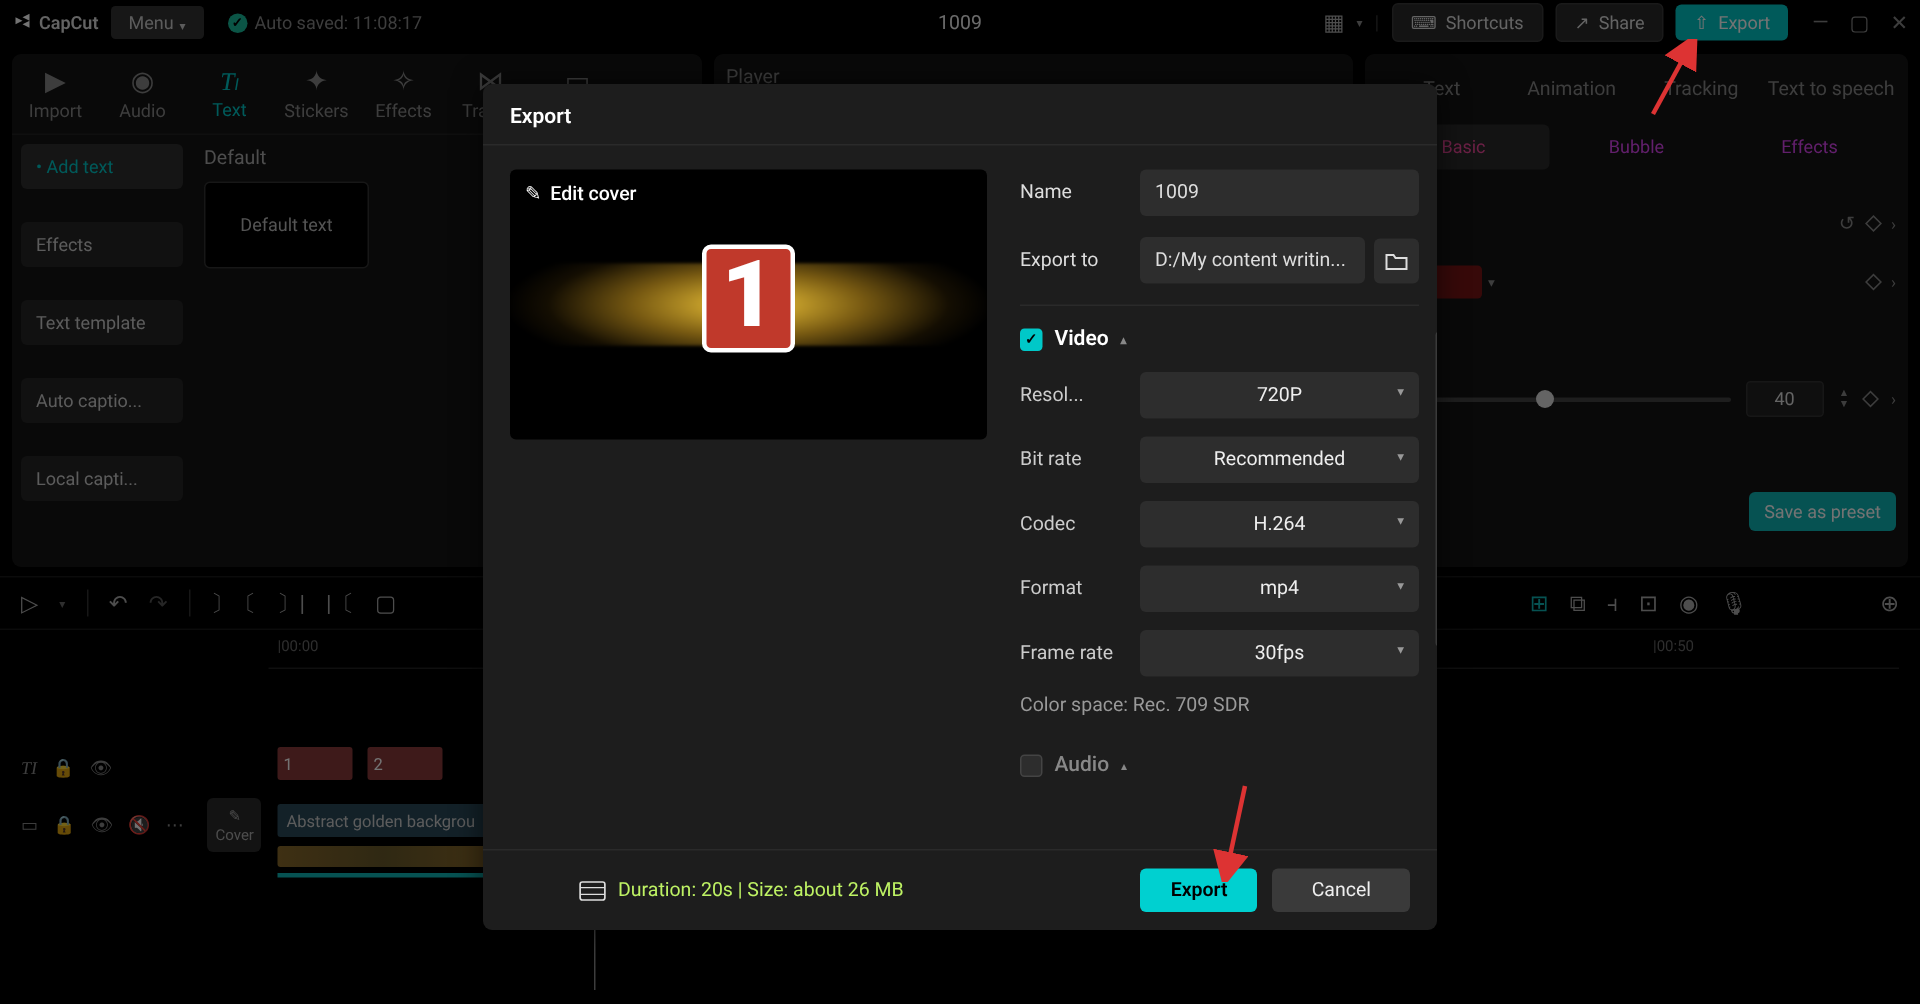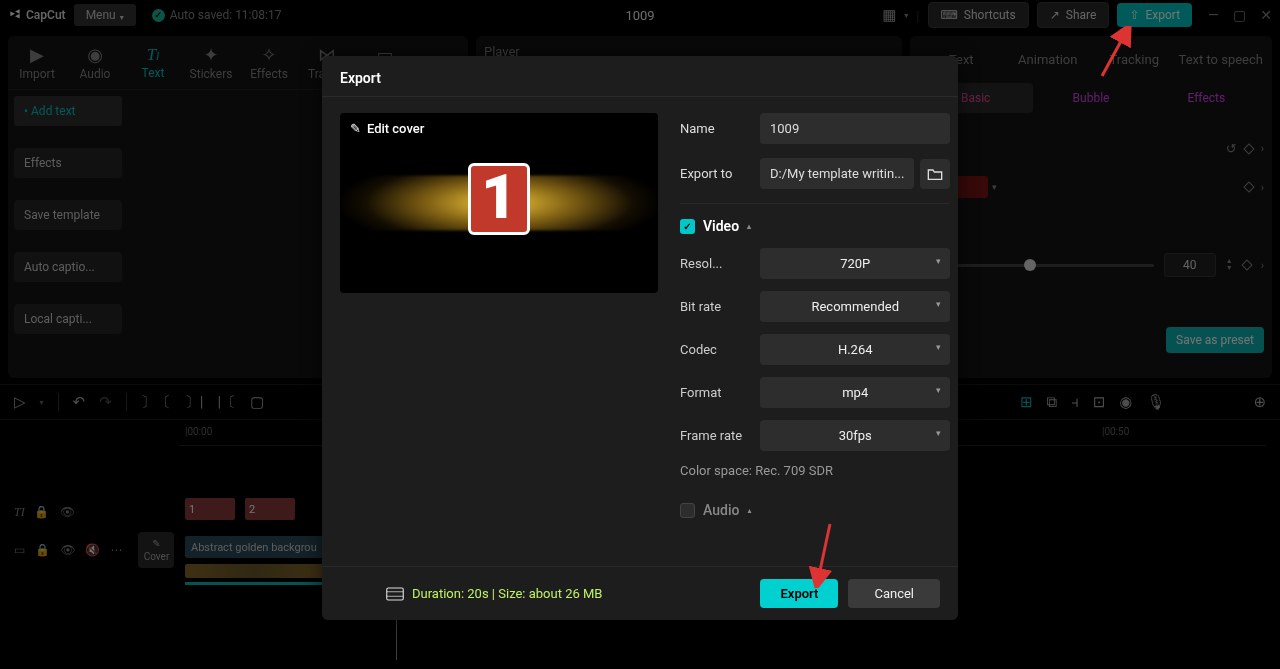--- a/index.html
+++ b/index.html
@@ -180,23 +180,27 @@
       <div class="lp-tab"><span class="ic">✧</span><span>Effects</span></div>
       <div class="lp-tab"><span class="ic">⋈</span><span>Trans…</span></div>
       <div class="lp-tab">
           <span class="ic">▭</span>
         </div>
     </div>
     <div class="lp-body">
       <div class="lp-side">
         <div class="lp-side-item active">• <span>Add text</span></div>
         <div class="lp-side-item">Effects</div>
-        <div class="lp-side-item">Save template</div>
+        <div class="lp-side-item">Text template</div>
         <div class="lp-side-item">Auto captio...</div>
         <div class="lp-side-item">Local capti...</div>
+      </div>
+      <div class="lp-content">
+        <div class="lp-content-head">Default</div>
+        <div class="text-card">Default text</div>
       </div>
     </div>
   </div>
 
   <div class="player">
     <div class="player-head">Player</div>
   </div>
 
   <div class="inspector">
     <div class="insp-tabs">
@@ -323,21 +327,21 @@
     </div>
     <div class="mb-right">
       <div class="scroll-ind"></div>
       <div class="form-row">
         <div class="form-label">Name</div>
         <input class="form-input" value="1009" style="">
       </div>
       <div class="form-row">
         <div class="form-label">Export to</div>
         <div class="path-row">
-          <div class="path-input">D:/My template writin...</div>
+          <div class="path-input">D:/My content writin...</div>
           <div class="folder-btn">
             <svg width="16" height="14" viewBox="0 0 24 20">
                 <path fill="none" stroke="#ddd" stroke-width="2" d="M2 4h7l2 3h11v11H2z"></path>
               </svg>
           </div>
         </div>
       </div>
       <div class="divider"></div>
       <div class="section-head">
         <span class="chk on">✓</span>

